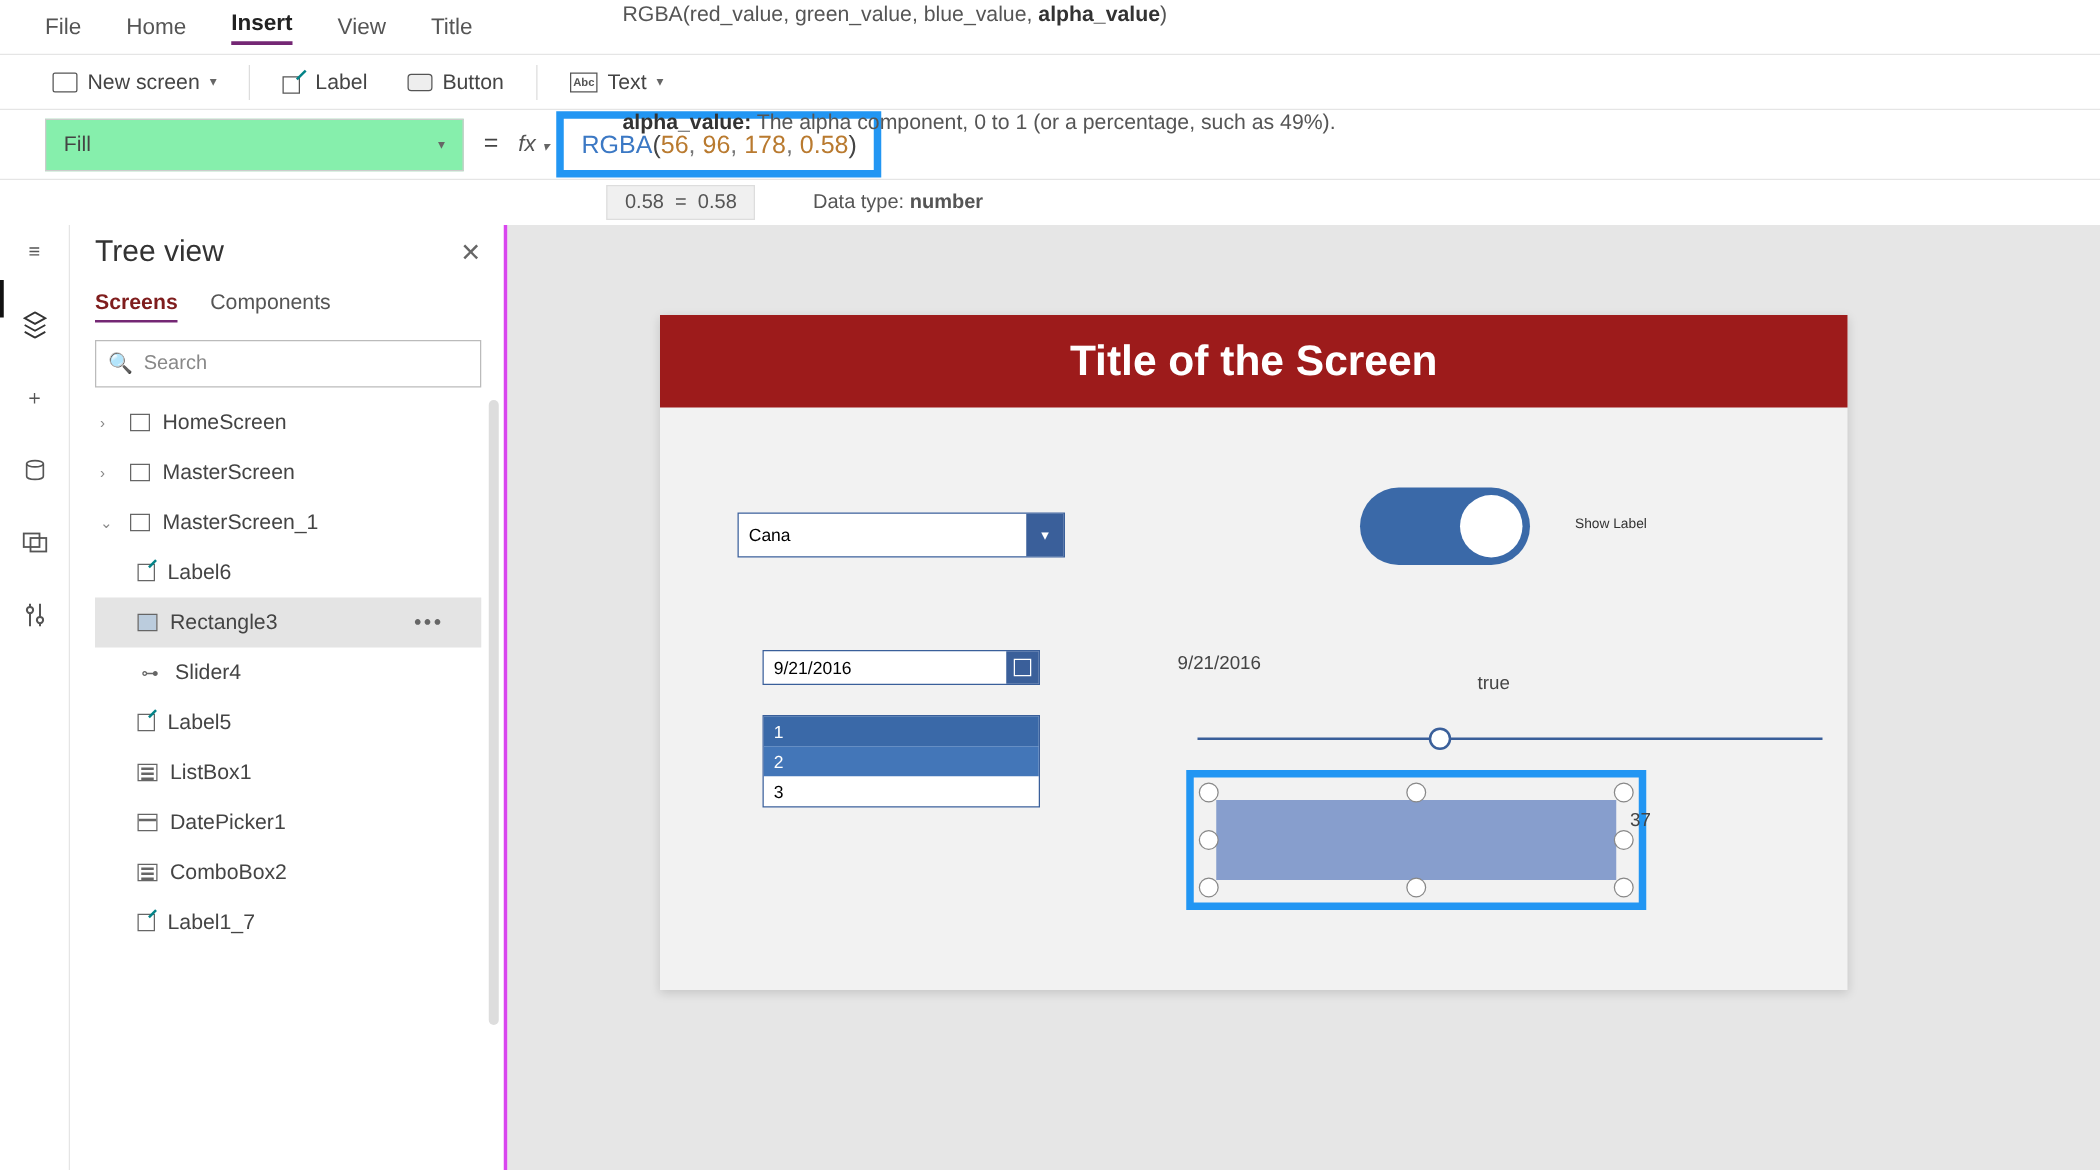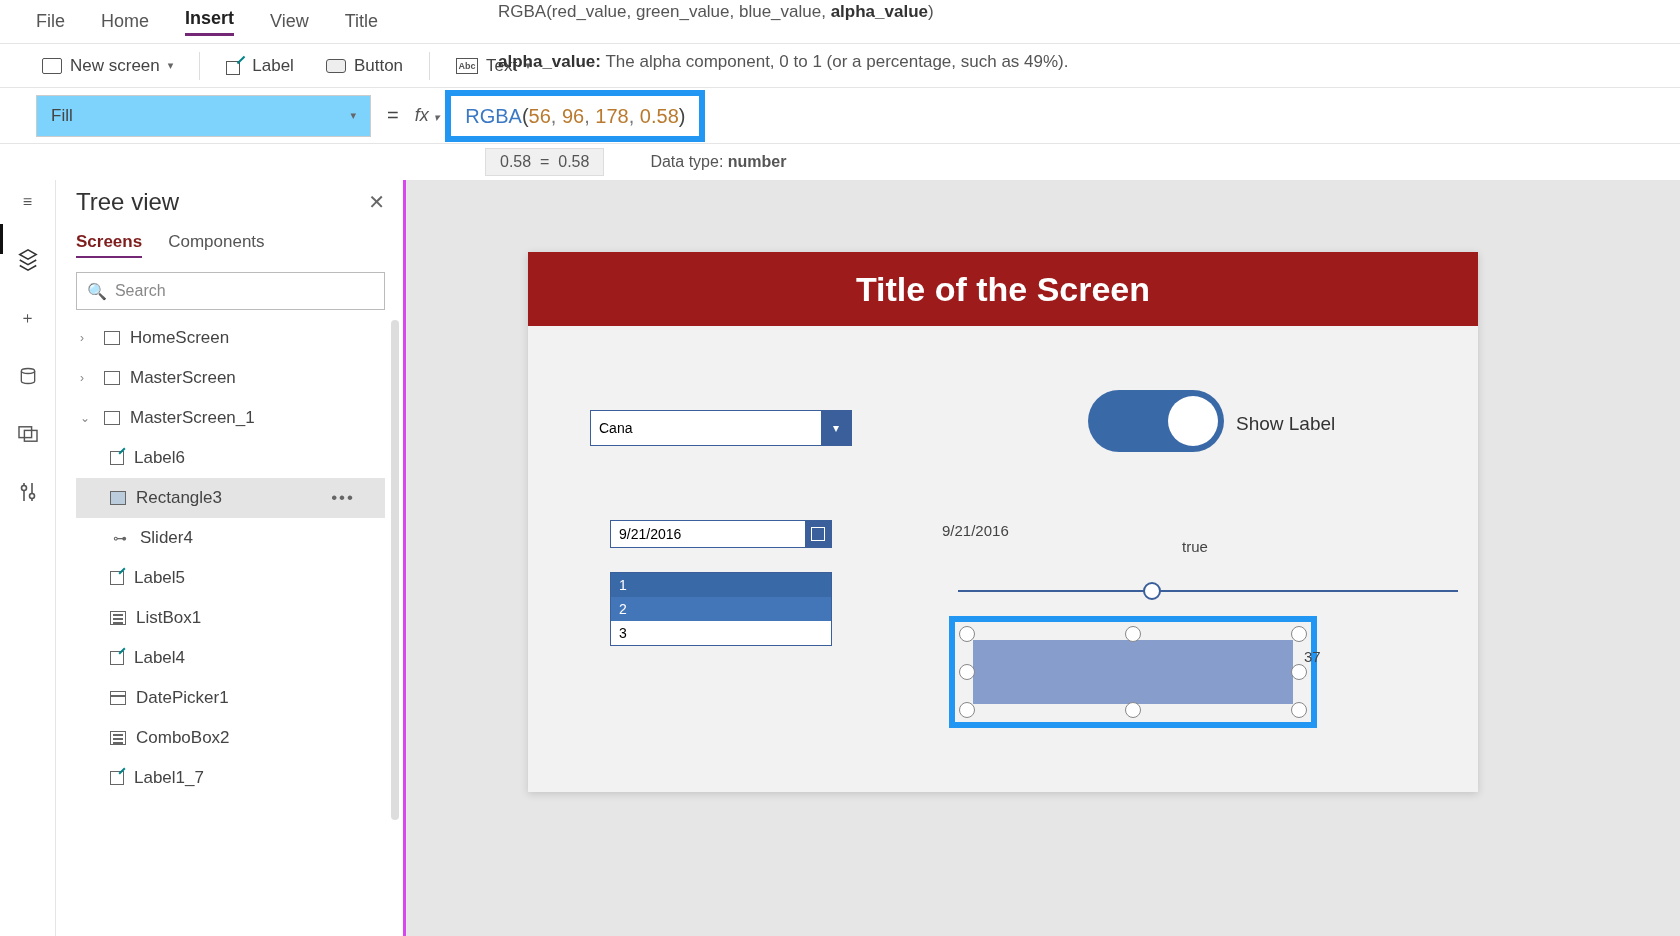--- a/index.html
+++ b/index.html
@@ -17,26 +17,26 @@
   .icon-box { width: 20px; height: 16px; border: 1.6px solid #555; border-radius: 2px; display: inline-block; }
   .icon-edit { width: 18px; height: 18px; position: relative; }
   .icon-edit::before { content:""; position:absolute; width:12px; height:12px; border:1.6px solid #555; left:0; bottom:0; }
   .icon-edit::after { content:""; position:absolute; width:10px; height:2px; background:#038387; transform:rotate(-45deg); right:-2px; top:2px; }
   .icon-btn { width:20px; height:14px; border:1.6px solid #555; border-radius:3px; display:inline-block; background:linear-gradient(#eee,#eee); }
   .icon-text { width:22px; height:16px; border:1.6px solid #555; display:inline-flex; align-items:center; justify-content:center; font-size:9px; color:#555;font-weight:bold; }
   .chev { font-size: 11px; color: #666; }
 
   
   .hint-area { position: absolute; left: 498px; top: 2px; font-size: 17px; color: #555; }
-  .hint-area .row1 { margin-bottom: 30px; }
+  .hint-area .row1 { margin-bottom: 66px; }
   .hint-area b { color: #333; font-weight: 600; }
 
   
   .formula-row { height: 56px; display: flex; align-items: center; border-bottom: 1px solid #e5e5e5; }
-  .prop-select { margin-left: 36px; width: 335px; height: 42px; border: 1px solid #ccc; display: flex; align-items: center; justify-content: space-between; padding: 0 14px; font-size: 17px; color: #444; background:#7dd3fc; }
+  .prop-select { margin-left: 36px; width: 335px; height: 42px; border: 1px solid #ccc; display: flex; align-items: center; justify-content: space-between; padding: 0 14px; font-size: 17px; color: #444; background:#86efac; }
   .equals { margin: 0 16px; font-size: 20px; color: #444; }
   .fx { font-style: italic; font-size: 18px; color: #555; margin-right: 6px; }
   .formula-box-hi { border: 6px solid #2296f3; background: #fff; padding: 8px 14px; font-family: Consolas, monospace; font-size: 20px; }
   .tok-fn { color: #3b78c4; }
   .tok-num { color: #b97a2f; }
   .tok-p { color: #444; }
   .tok-sep { color: #777; }
 
   
   .result-strip { position: absolute; left: 485px; top: 148px; display: flex; align-items: center; gap: 46px; font-size: 16px; color: #555; }
@@ -87,21 +87,21 @@
   .canvas-wrap { flex:1; background:#e6e6e6; position:relative; }
   .canvas { position:absolute; left:122px; top:72px; width:950px; height:540px; background:#f2f2f2; box-shadow:0 2px 8px rgba(0,0,0,.15); }
   .title-bar { height:74px; background:#9d1b1b; color:#fff; display:flex; align-items:center; justify-content:center; font-size:34px; font-weight:700; }
 
   .combo { position:absolute; left:62px; top:158px; width:262px; height:36px; border:1.6px solid #3a5f9a; display:flex; align-items:center; background:#fff; font-size:14px; }
   .combo span { padding-left:8px; flex:1; }
   .combo .dd { width:30px; height:100%; background:#3a5f9a; color:#fff; display:flex; align-items:center; justify-content:center; font-size:12px; }
 
   .toggle { position:absolute; left:560px; top:138px; width:136px; height:62px; background:#3a69a8; border-radius:32px; }
   .toggle .knob { position:absolute; right:6px; top:6px; width:50px; height:50px; background:#fff; border-radius:50%; }
-  .toggle-lbl { position:absolute; left:708px; top:161px; font-size:19px; color:#333; }
+  .toggle-lbl { position:absolute; left:732px; top:161px; font-size:11px; color:#333; }
 
   .datep { position:absolute; left:82px; top:268px; width:222px; height:28px; border:1.6px solid #3a5f9a; background:#fff; display:flex; align-items:center; font-size:14px; }
   .datep span { padding-left:8px; flex:1; }
   .datep .dd { width:26px; height:100%; background:#3a5f9a; display:flex; align-items:center; justify-content:center; }
   .datep .dd::before { content:""; width:12px; height:12px; border:1.5px solid #fff; }
   .date-lbl { position:absolute; left:414px; top:270px; font-size:15px; color:#444; }
   .true-lbl { position:absolute; left:654px; top:286px; font-size:15px; color:#444; }
 
   .listbox { position:absolute; left:82px; top:320px; width:222px; border:1.6px solid #3a5f9a; font-size:14px; background:#fff;}
   .listbox div { padding:4px 8px; }
@@ -262,24 +262,20 @@
           <span class="ti-icon slider-ic">⊶</span>
           <span>Slider4</span>
         </div>
       <div class="tree-item child">
           <span class="ti-icon lbl"></span>
           <span>Label5</span>
         </div>
       <div class="tree-item child">
           <span class="ti-icon list-ic"></span>
           <span>ListBox1</span>
-        </div>
-      <div class="tree-item child">
-          <span class="ti-icon lbl"></span>
-          <span>Label4</span>
         </div>
       <div class="tree-item child">
           <span class="ti-icon date-ic"></span>
           <span>DatePicker1</span>
         </div>
       <div class="tree-item child">
           <span class="ti-icon list-ic"></span>
           <span>ComboBox2</span>
         </div>
       <div class="tree-item child">

